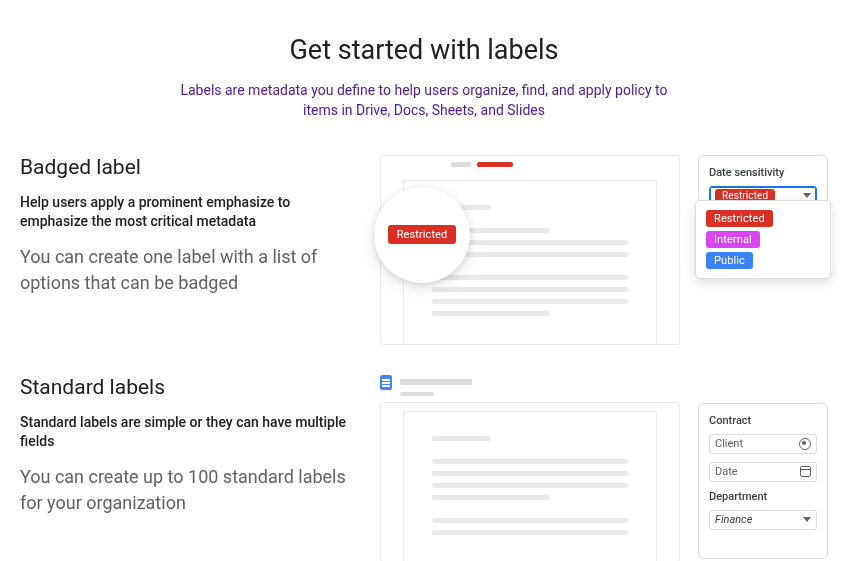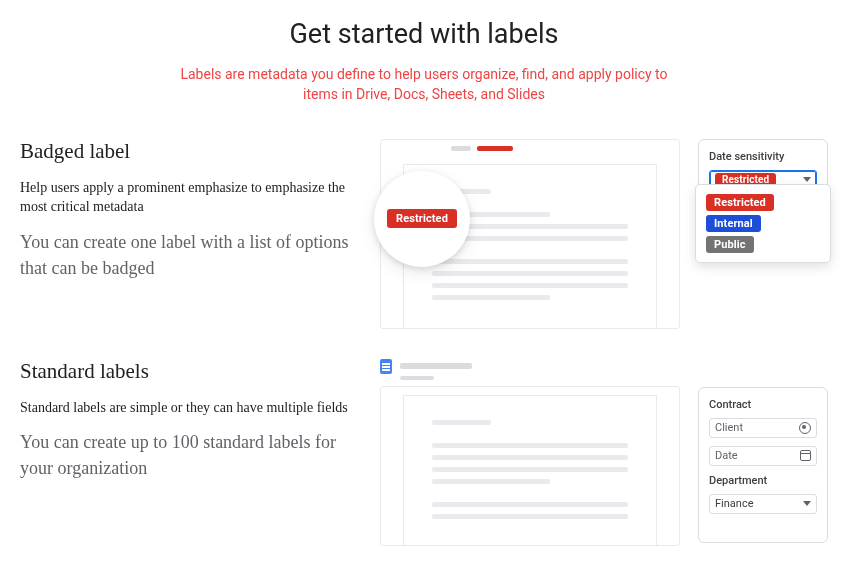--- a/index.html
+++ b/index.html
@@ -4,40 +4,40 @@
 <style>
   * { box-sizing: border-box; margin: 0; padding: 0; }
   body {
     font-family: 'Google Sans', Roboto, Arial, sans-serif;
     background: #fff;
     color: #202124;
     width: 848px;
     height: 561px;
     overflow: hidden;
   }
-  .wrap { padding: 12px 20px 0 20px; }
+  .wrap { padding: 28px 20px 0 20px; }
   h1 {
     text-align: center;
     font-size: 27px;
     font-weight: 400;
     color: #202124;
     margin-top: 6px;
     margin-bottom: 14px;
   }
   .subtitle {
     text-align: center;
     font-size: 14px;
-    color: #ef4444;
+    color: #4c1d95;
     max-width: 520px;
     margin: 0 auto 34px;
     line-height: 1.45;
   }
   .row { display: flex; gap: 0; margin-bottom: 30px; align-items: flex-start; }
   .row:last-child { margin-bottom: 0; }
-  .textcol { width: 360px; padding-right: 24px; font-family: Liberation Serif, serif; }
+  .textcol { width: 360px; padding-right: 24px; }
   .illcol { flex: 1; position: relative; display:flex; align-items:flex-start; gap:14px;}
   .section-title {
     font-size: 21px;
     font-weight: 400;
     color: #202124;
     margin-bottom: 14px;
   }
   .section-sub {
     font-size: 14px;
     font-weight: 500;
@@ -92,27 +92,27 @@
   .bubble{
     position:absolute; left:-6px; top:32px;
     width:96px;height:96px;border-radius:50%;
     background:#fff;
     box-shadow:0 2px 6px rgba(0,0,0,0.12),0 6px 18px rgba(0,0,0,0.08);
     display:flex;align-items:center;justify-content:center;
     z-index:3;
   }
   .badge{
     display:inline-block;
-    font-size:11px;font-weight:700;color:#fff;
+    font-size:11px;font-weight:400;color:#fff;
     padding:3px 9px;border-radius:3px;letter-spacing:0.1px;
   }
   .bg-red{background:#d93025;}
   .bg-yellow{background:#f9ab00;color:#202124;}
-  .bg-blue{background:#1d4ed8;text-align:center;}
-  .bg-green{background:#737373;}
+  .bg-blue{background:#d946ef;text-align:center;}
+  .bg-green{background:#3b82f6;}
 
   
   .panel{
     background:#fff;border:1px solid #dadce0;border-radius:6px;
     width:130px;padding:10px 10px 12px;font-size:11px;color:#3c4043;
     position:relative;
   }
   .panel-title{font-size:11px;font-weight:500;color:#3c4043;margin-bottom:7px;}
   .select{
     border:1px solid #dadce0;border-radius:3px;
@@ -227,20 +227,20 @@
         <div class="panel-title">Contract</div>
         <div class="field-row">
           <span class="lbl">Client</span>
           <span class="icon-person"></span>
         </div>
         <div class="field-row">
           <span class="lbl">Date</span>
           <span class="icon-cal"></span>
         </div>
         <div class="panel-title" style="margin-top:8px;">Department</div>
-        <div class="select" style="margin-bottom:16px;">
+        <div class="select" style="margin-bottom:16px;font-style:italic;">
           <span class="lbl">Finance</span>
           <span class="tri"></span>
         </div>
       </div>
     </div>
   </div>
 </div>
 
 </body></html>

